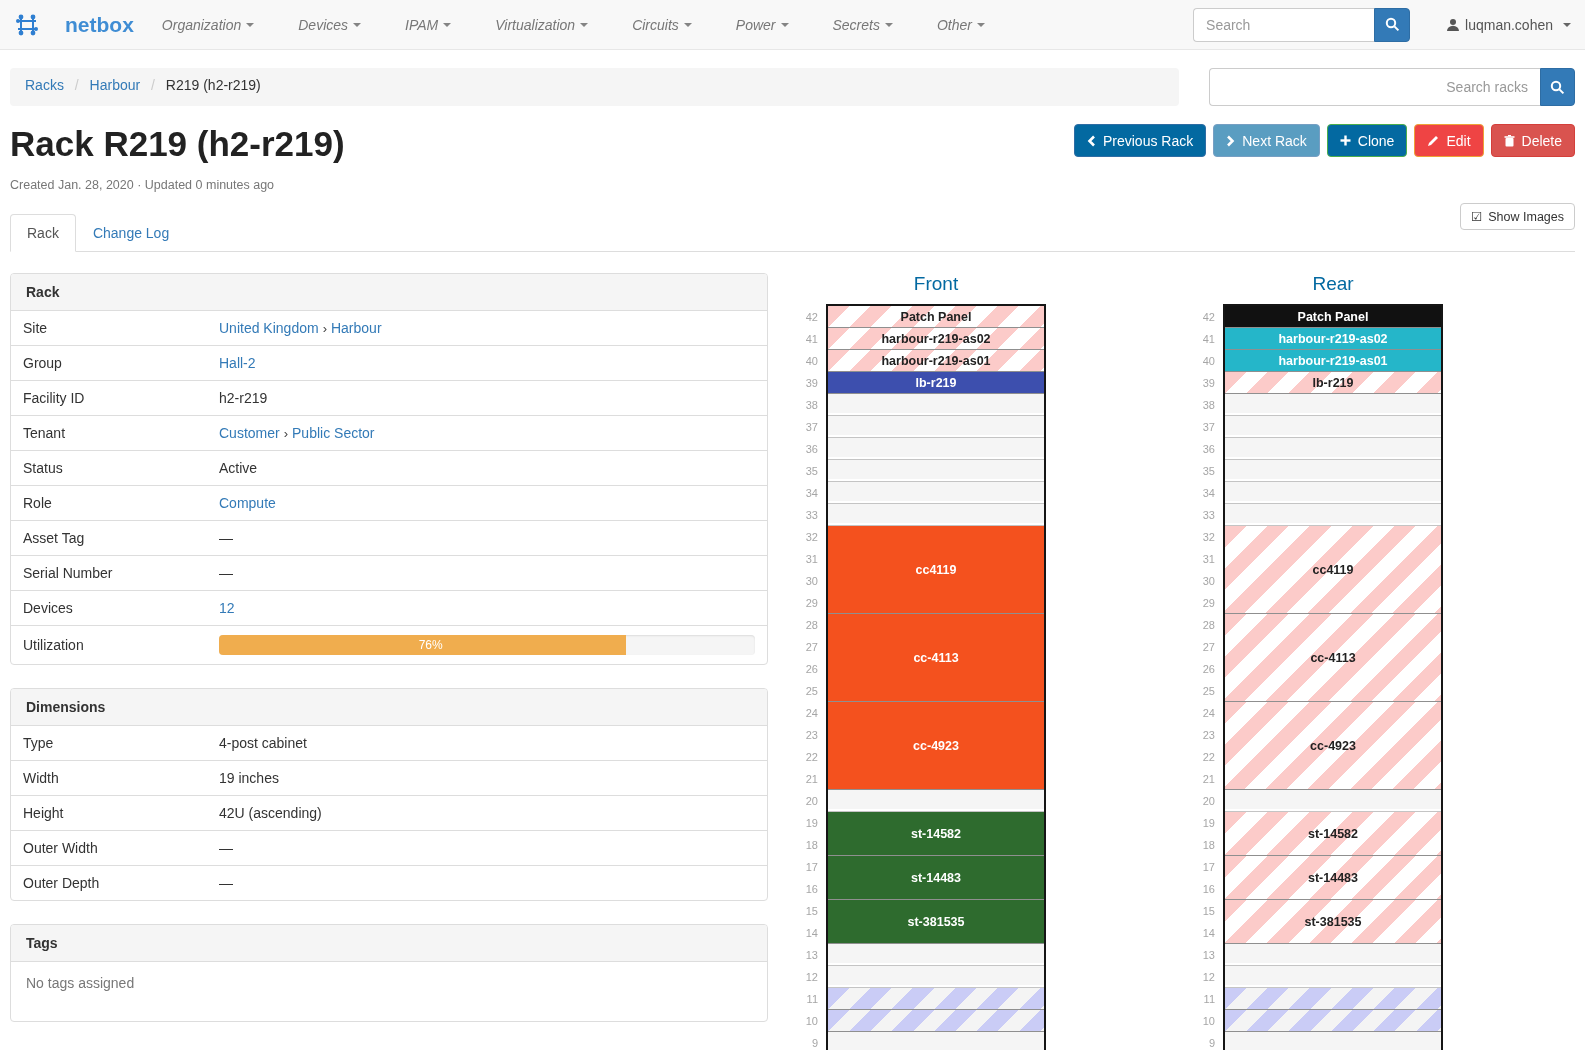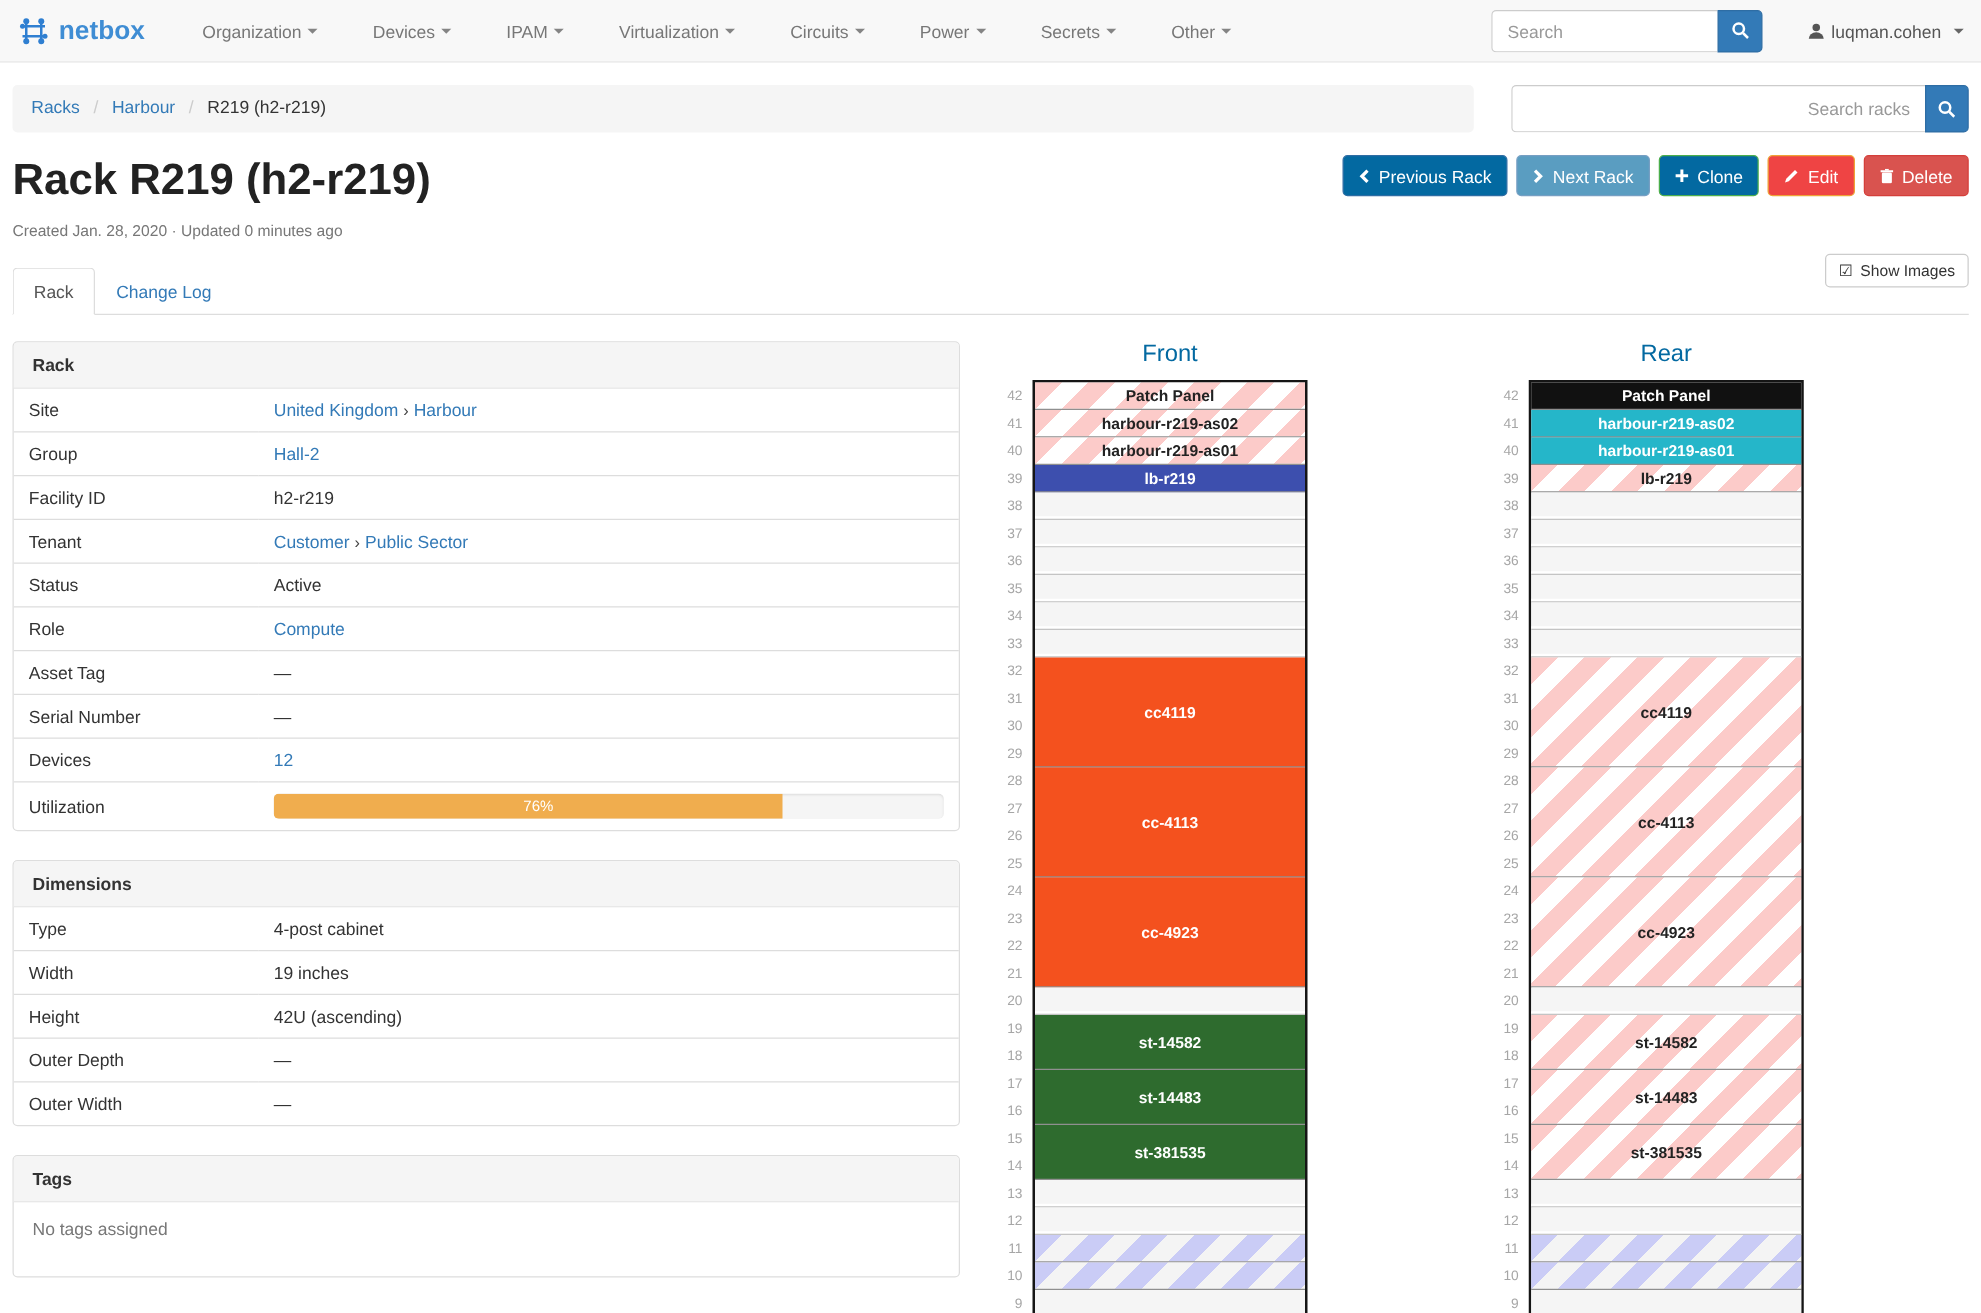--- a/index.html
+++ b/index.html
@@ -1,23 +1,23 @@
 <!DOCTYPE html>
 <html><head>
 <meta charset="utf-8">
 <style>
   * { box-sizing: border-box; margin: 0; padding: 0; }
   html,body { background:#fff; }
   body { font-family:"Liberation Sans", sans-serif; font-size:14px; color:#333; width:1585px; }
 
   
   .navbar { height:50px; background:#f8f8f8; border-bottom:1px solid #e7e7e7; display:flex; align-items:center; padding:0 14px; }
-  .brand { display:flex; align-items:center; gap:7px; cursor:pointer; margin-right:46px; }
+  .brand { display:flex; align-items:center; gap:25px; cursor:pointer; margin-right:28px; }
   .brand-text { font-size:21px; font-weight:bold; color:#3f8dd4; }
-  .nav-items { display:flex; align-items:center; gap:44px; }
+  .nav-items { display:flex; align-items:center; gap:44px;font-style:italic; }
   .nav-item { color:#777; cursor:pointer; display:flex; align-items:center; }
   .caret { display:inline-block; width:0; height:0; border-left:4px solid transparent; border-right:4px solid transparent; border-top:4px solid currentColor; margin-left:5px; opacity:.9; }
   .nav-right { margin-left:auto; display:flex; align-items:center; }
   .search-group { display:flex; }
   .search-group input { width:181px; height:34px; border:1px solid #ccc; border-right:none; border-radius:4px 0 0 4px; padding:6px 12px; font-size:14px; font-family:inherit; color:#555; outline:none; }
   .search-group input::placeholder { color:#999; }
   .btn-search { width:36px; height:34px; background:#337ab7; border:1px solid #2e6da4; border-radius:0 4px 4px 0; display:flex; align-items:center; justify-content:center; cursor:pointer; }
   .user-menu { display:flex; align-items:center; gap:5px; color:#555; margin-left:36px; cursor:pointer; }
 
   
@@ -300,25 +300,25 @@
         </tr>
         <tr>
           <td class="lbl">Width</td>
           <td>19 inches</td>
         </tr>
         <tr>
           <td class="lbl">Height</td>
           <td>42U (ascending)</td>
         </tr>
         <tr>
+          <td class="lbl">Outer Width</td>
+          <td>—</td>
+        </tr>
+        <tr>
           <td class="lbl">Outer Depth</td>
-          <td>—</td>
-        </tr>
-        <tr>
-          <td class="lbl">Outer Width</td>
           <td>—</td>
         </tr>
       </tbody>
         </table>
     </div>
 
     <div class="panel">
       <div class="panel-heading">Tags</div>
       <div class="panel-body">No tags assigned</div>
     </div>

